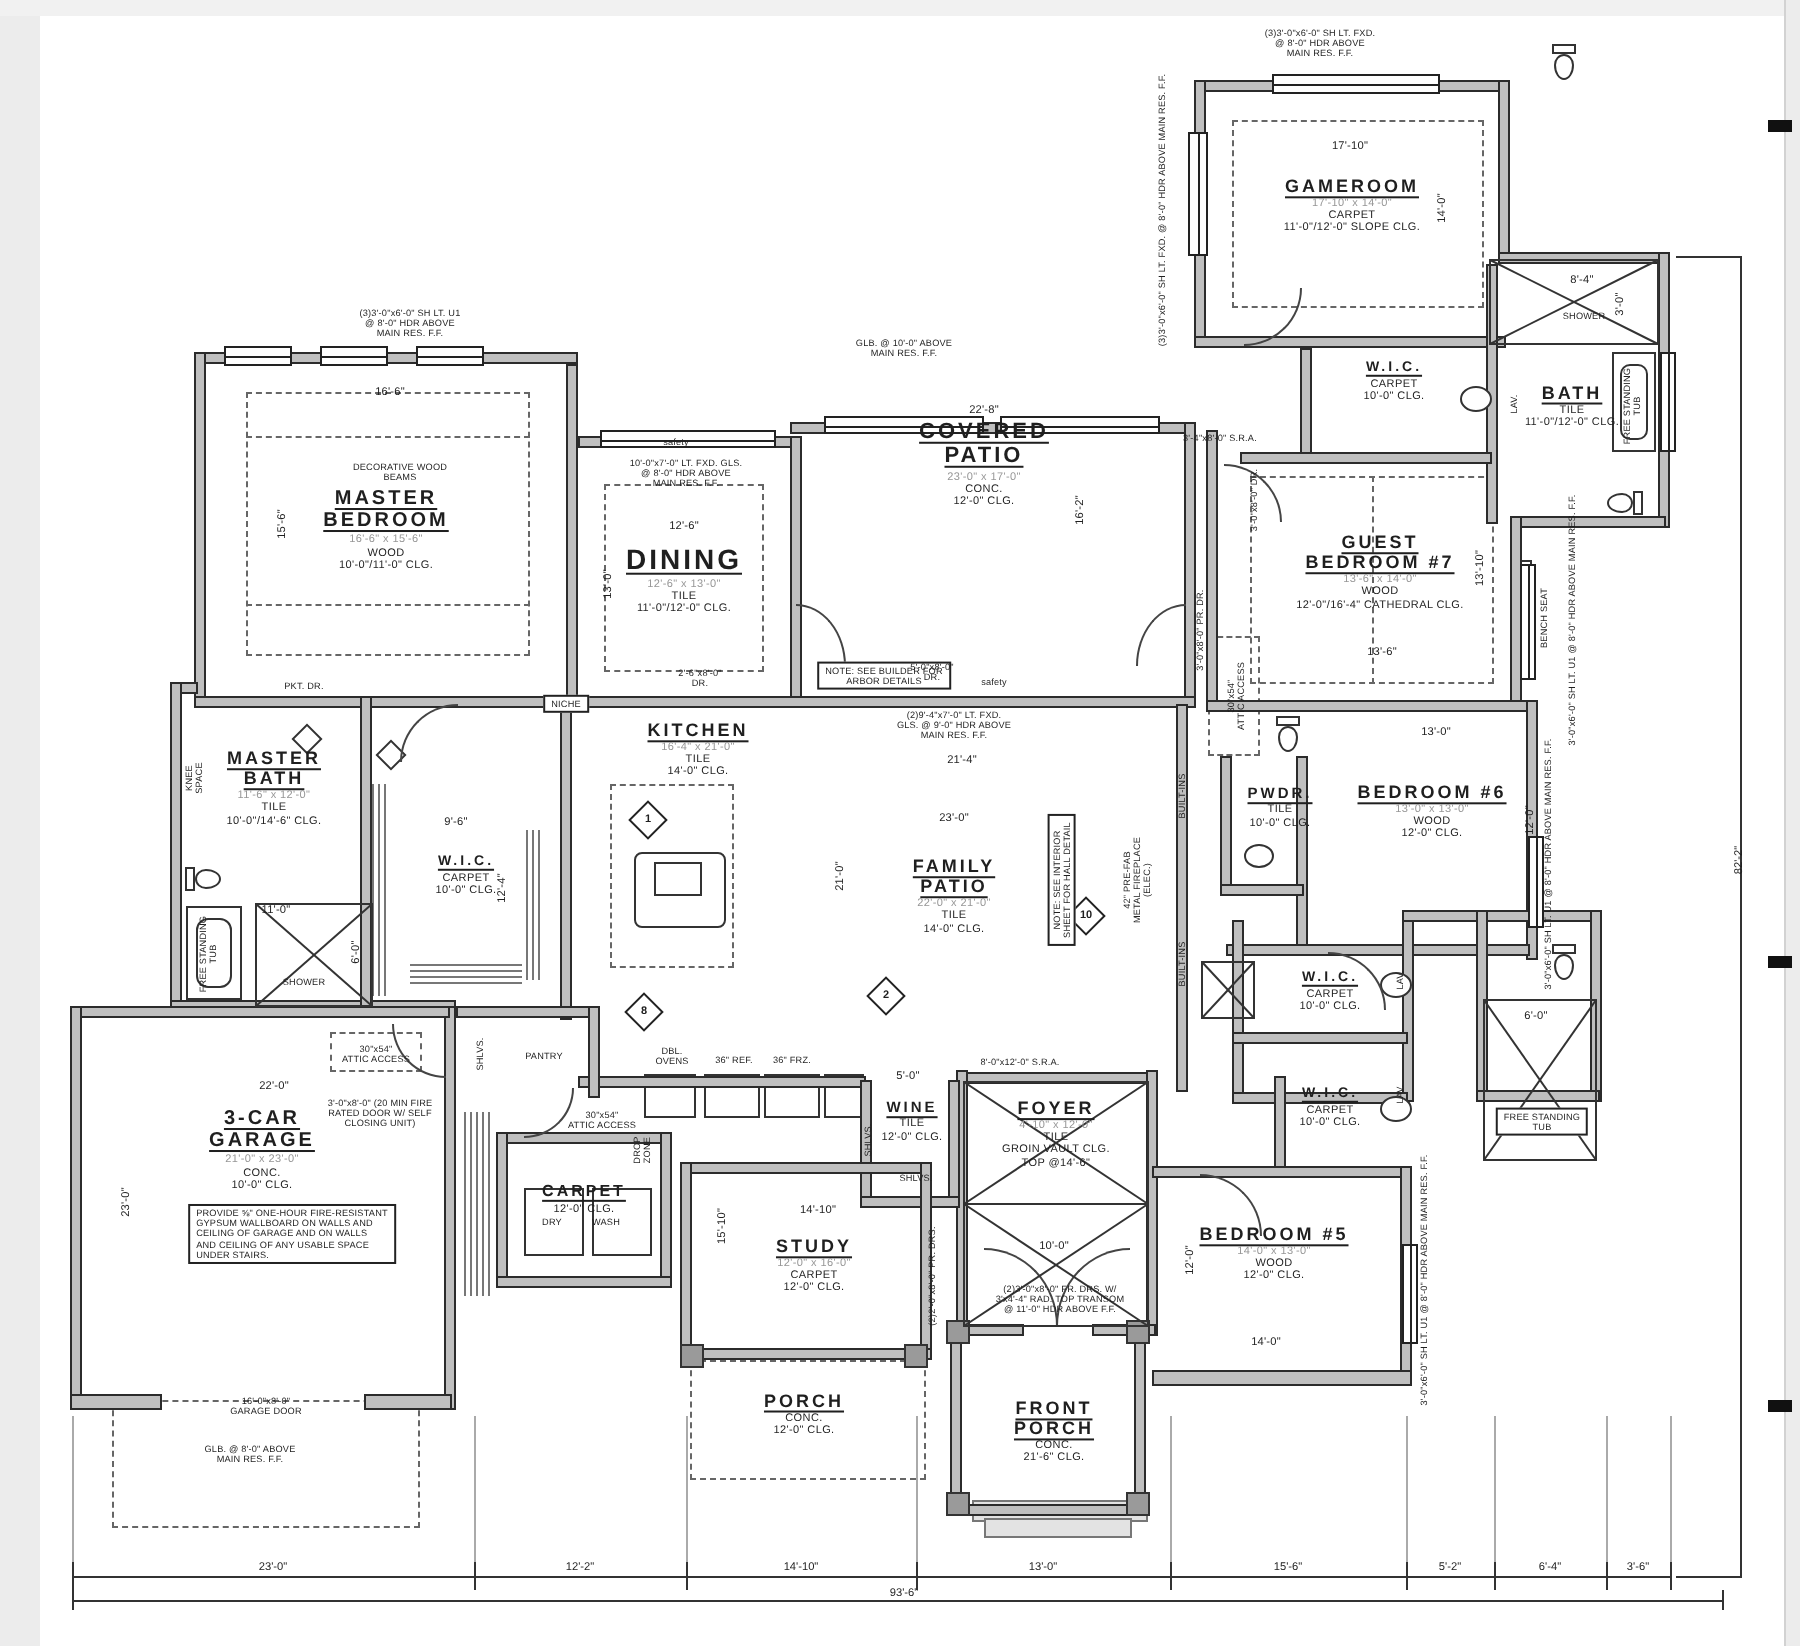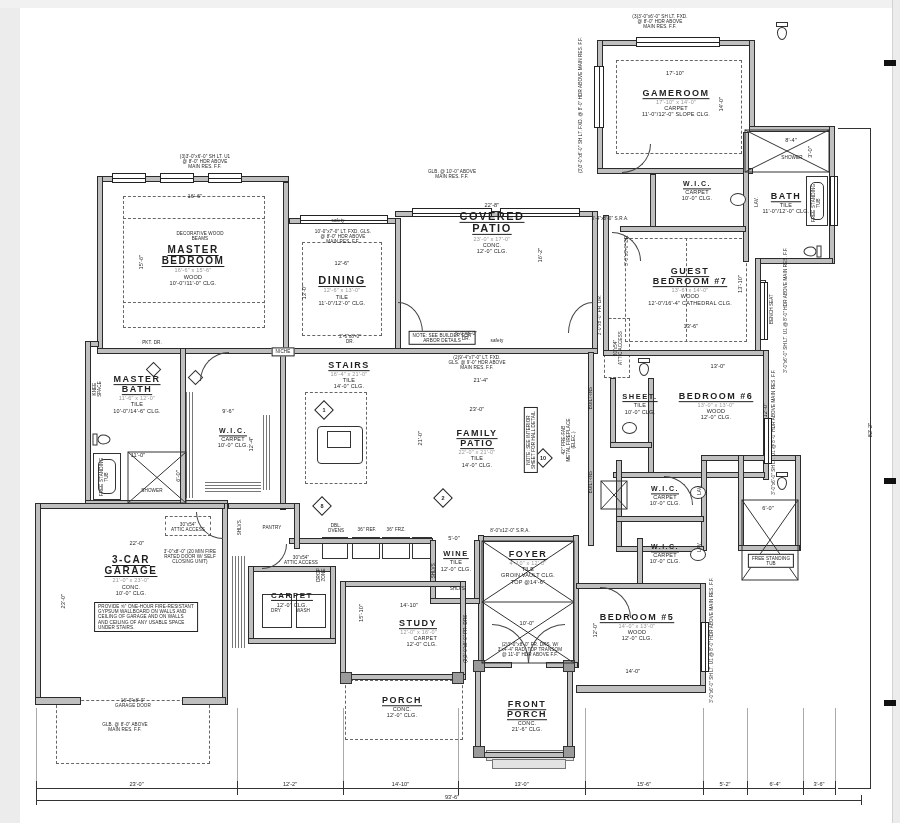--- a/index.html
+++ b/index.html
@@ -258,21 +258,21 @@
 
   <div id="rooms-layer">
       <div class="room-label" style="left: 193px; top: 265px;">
         <div class="room-name" style="font-size: 10px;">MASTER
 BEDROOM</div>
         <div class="room-detail dim-gray">16'-6" x 15'-6"</div>
         <div class="room-detail">WOOD</div>
         <div class="room-detail">10'-0"/11'-0" CLG.</div>
       </div>
       <div class="room-label" style="left: 342px; top: 290px;">
-        <div class="room-name" style="font-size: 11px;">DINING</div>
+        <div class="room-name" style="font-size: 14px;">DINING</div>
         <div class="room-detail dim-gray">12'-6" x 13'-0"</div>
         <div class="room-detail">TILE</div>
         <div class="room-detail">11'-0"/12'-0" CLG.</div>
       </div>
       <div class="room-label" style="left: 492px; top: 232px;">
         <div class="room-name" style="font-size: 11px; text-align: center;">COVERED
 PATIO</div>
         <div class="room-detail dim-gray">23'-0" x 17'-0"</div>
         <div class="room-detail">CONC.</div>
         <div class="room-detail">12'-0" CLG.</div>
@@ -300,26 +300,26 @@
         <div class="room-detail">WOOD</div>
         <div class="room-detail">12'-0"/16'-4" CATHEDRAL CLG.</div>
       </div>
       <div class="room-label" style="left: 716px; top: 406px;">
         <div class="room-name" style="font-size: 9px;">BEDROOM #6</div>
         <div class="room-detail dim-gray">13'-0" x 13'-0"</div>
         <div class="room-detail">WOOD</div>
         <div class="room-detail">12'-0" CLG.</div>
       </div>
       <div class="room-label" style="left: 640px; top: 404px;">
-        <div class="room-name" style="font-size: 7.5px;">SHEET.</div>
+        <div class="room-name" style="font-size: 7.5px;">PWDR.</div>
         <div class="room-detail">TILE</div>
         <div class="room-detail">10'-0" CLG.</div>
       </div>
       <div class="room-label" style="left: 349px; top: 375px;">
-        <div class="room-name" style="font-size: 9px;">STAIRS</div>
+        <div class="room-name" style="font-size: 9px;">KITCHEN</div>
         <div class="room-detail dim-gray">16'-4" x 21'-0"</div>
         <div class="room-detail">TILE</div>
         <div class="room-detail">14'-0" CLG.</div>
       </div>
       <div class="room-label" style="left: 477px; top: 448px;">
         <div class="room-name" style="font-size: 9px;">FAMILY
 PATIO</div>
         <div class="room-detail dim-gray">22'-0" x 21'-0"</div>
         <div class="room-detail">TILE</div>
         <div class="room-detail">14'-0" CLG.</div>
@@ -340,21 +340,21 @@
         <div class="room-name" style="font-size: 10px;">3-CAR
 GARAGE</div>
         <div class="room-detail dim-gray">21'-0" x 23'-0"</div>
         <div class="room-detail">CONC.</div>
         <div class="room-detail">10'-0" CLG.</div>
       </div>
       <div class="room-label" style="left: 292px; top: 600px;">
         <div class="room-name" style="font-size: 8px;">CARPET</div>
         <div class="room-detail">12'-0" CLG.</div>
       </div>
-      <div class="room-label" style="left: 418px; top: 633px; text-align: right;">
+      <div class="room-label" style="left: 407px; top: 633px;">
         <div class="room-name" style="font-size: 9px;">STUDY</div>
         <div class="room-detail dim-gray">12'-0" x 16'-0"</div>
         <div class="room-detail">CARPET</div>
         <div class="room-detail">12'-0" CLG.</div>
       </div>
       <div class="room-label" style="left: 456px; top: 561px;">
         <div class="room-name" style="font-size: 7.5px;">WINE</div>
         <div class="room-detail">TILE</div>
         <div class="room-detail">12'-0" CLG.</div>
       </div>

